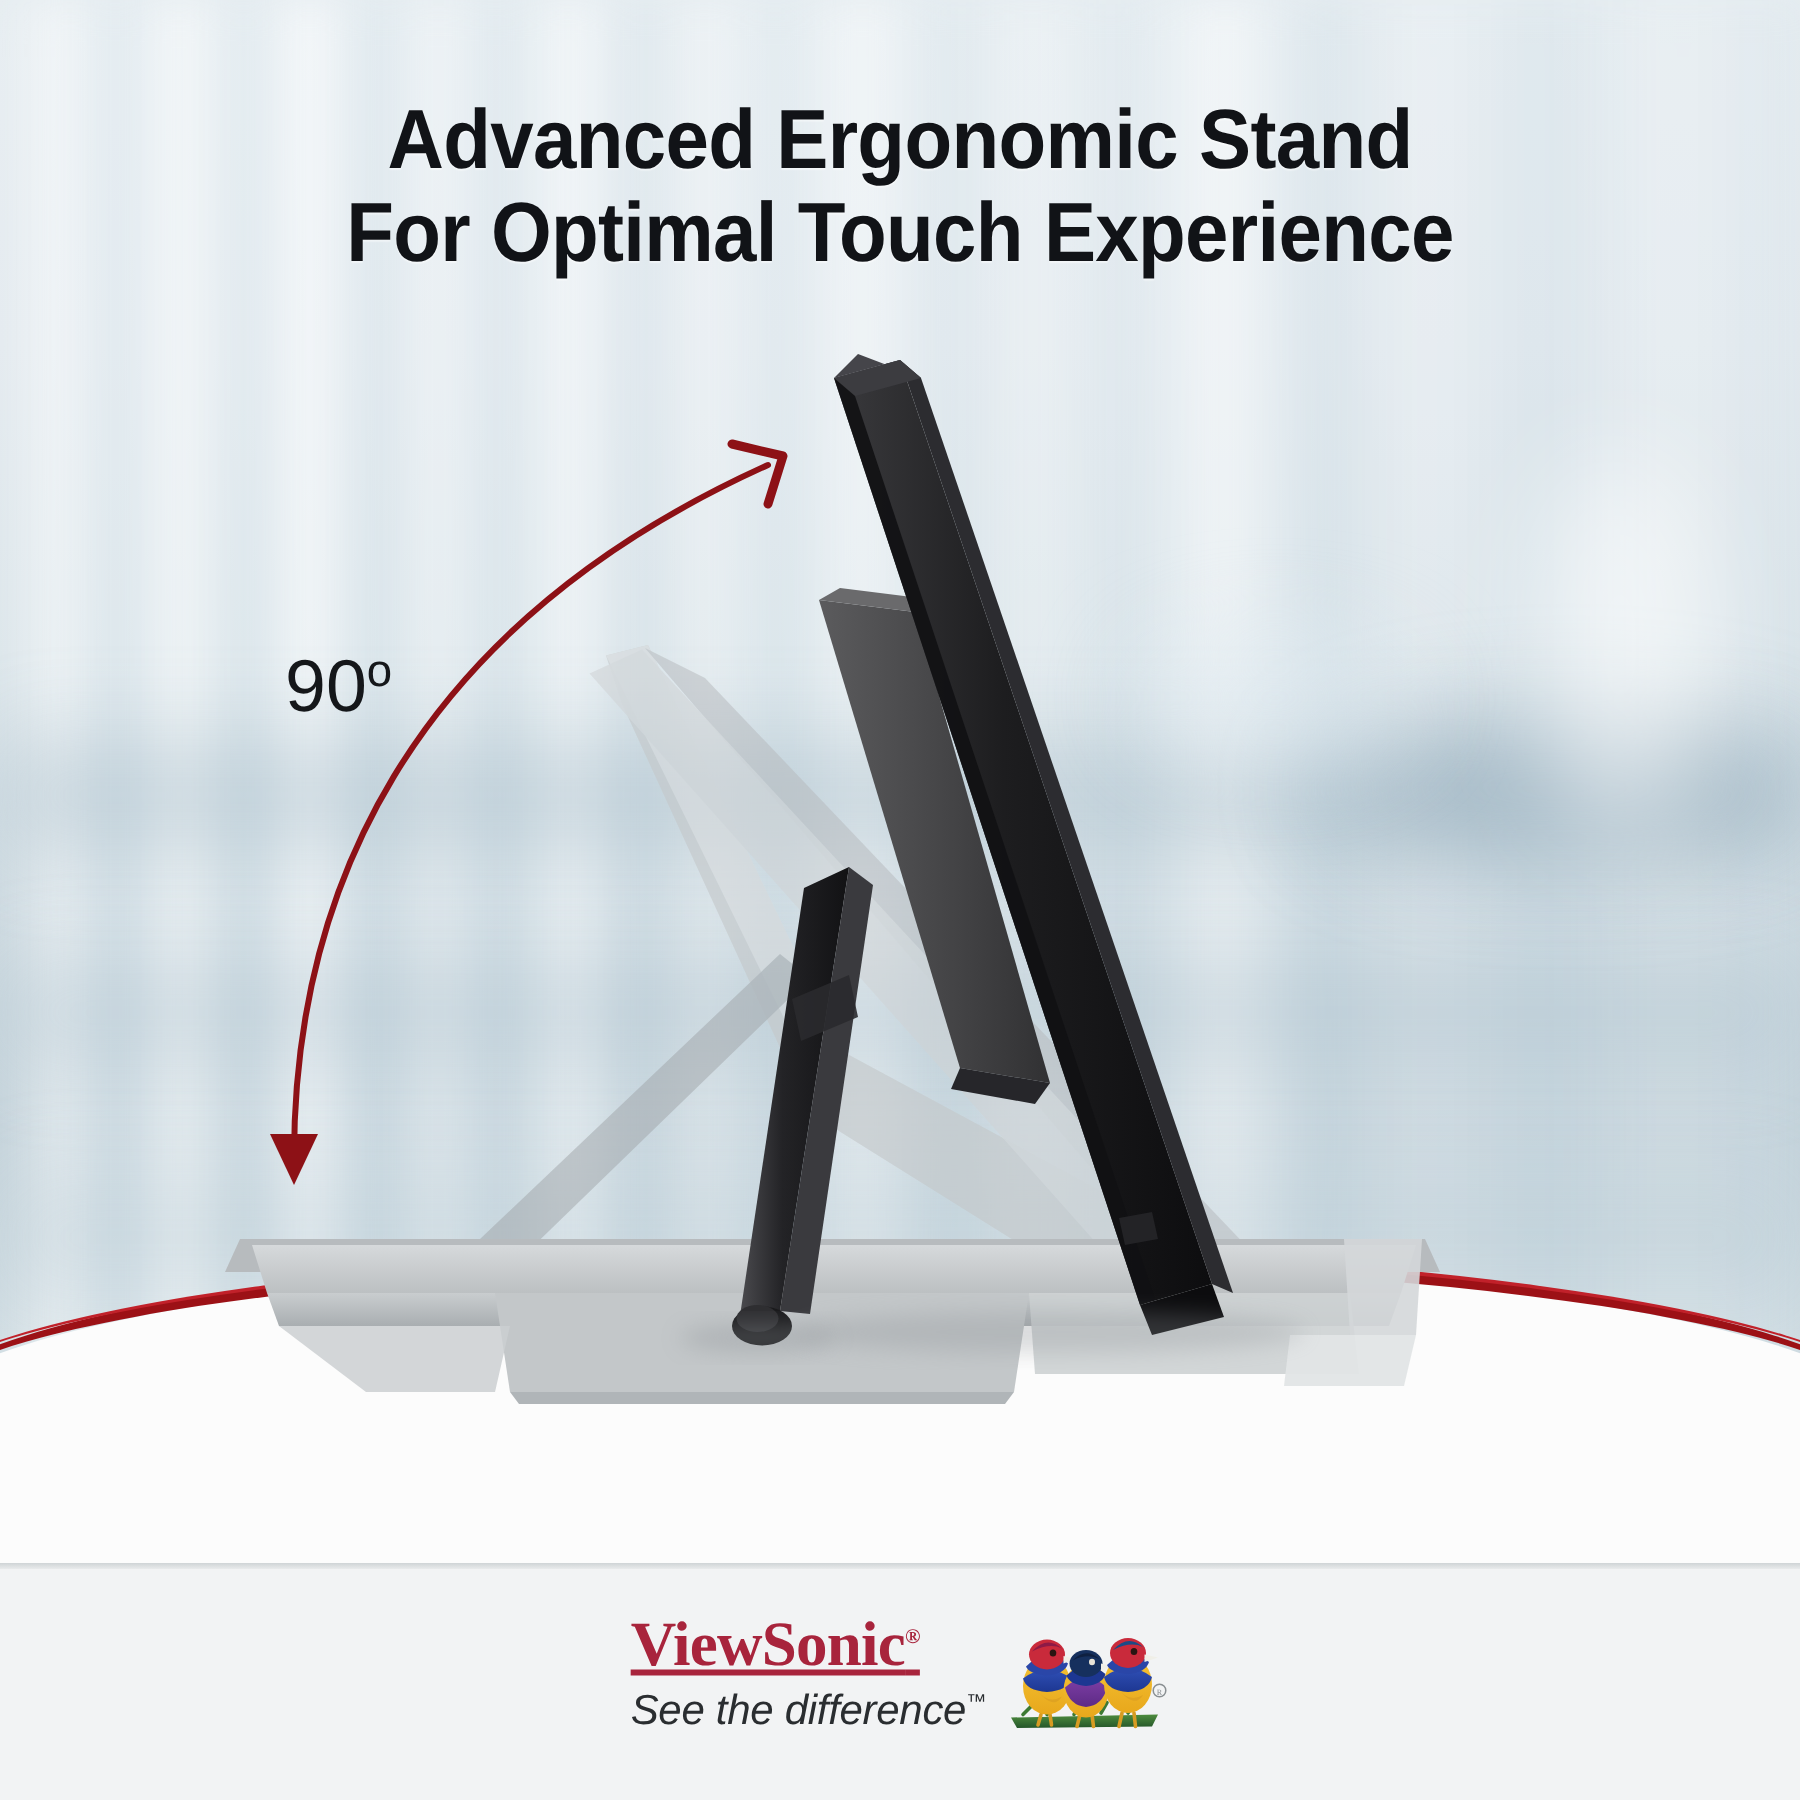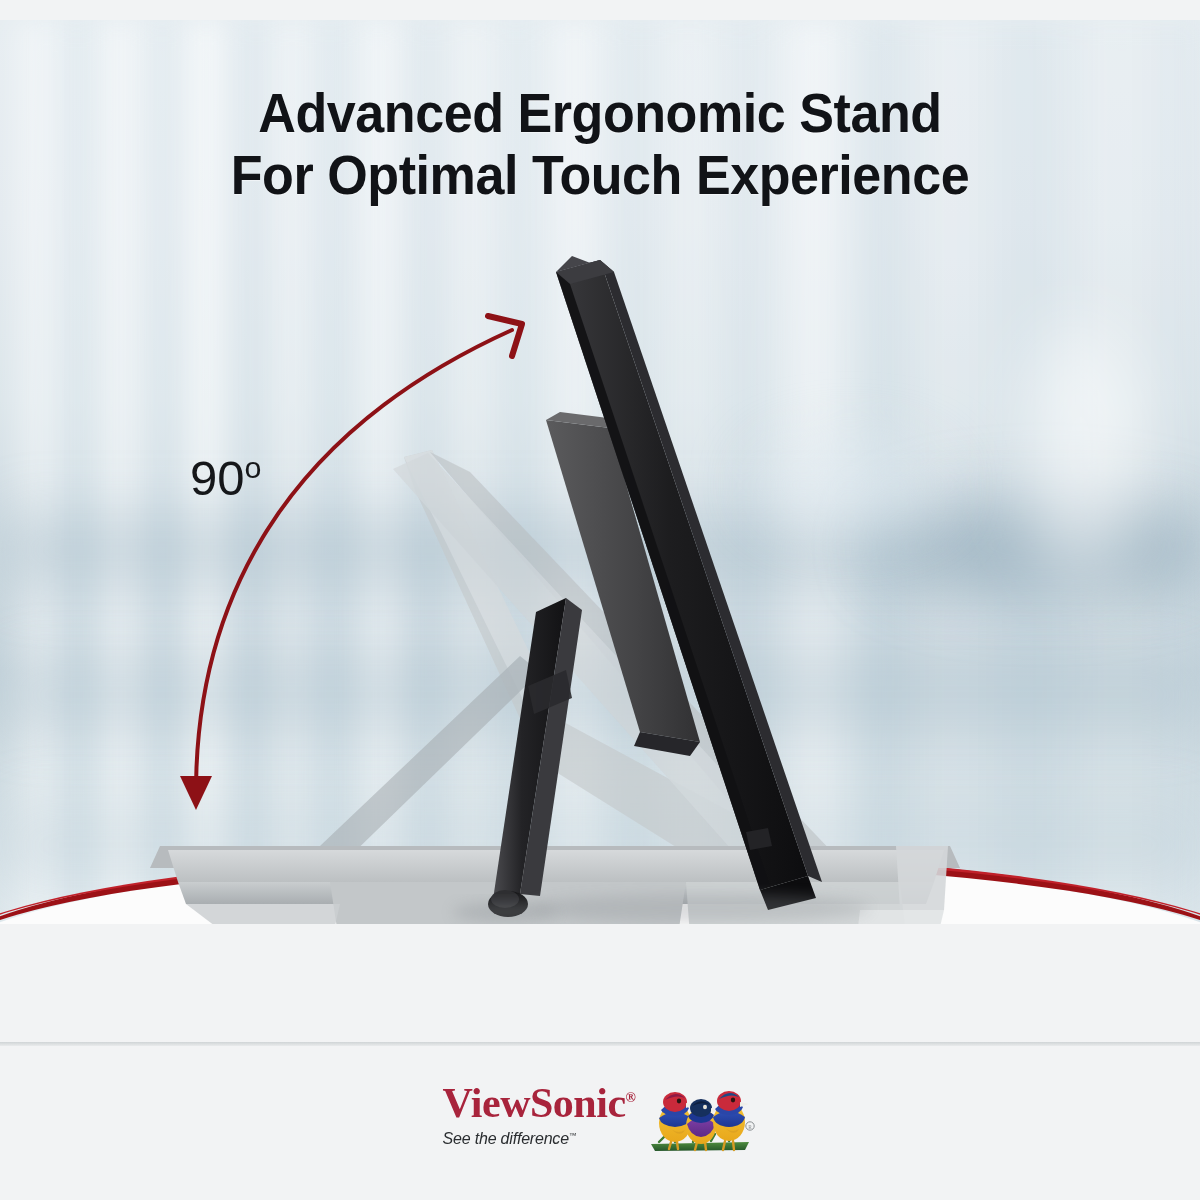--- a/index.html
+++ b/index.html
@@ -11,24 +11,23 @@
 
   #page {
     position:relative;
     width:1200px; height:1200px;
     background:#f2f3f4;
   }
 
   
   .hero {
     position:absolute; left:0; top:0;
-    width:1200px; height:904px;
+    width:1200px; height:1045px;
     overflow:hidden;
     background:#dde6ea;
-    margin-top:20px;
   }
 
   
   .bg-base {
     position:absolute; inset:0;
     background:
       linear-gradient(to bottom,
         #e6edf1 0%, #e3eaef 22%, #dbe5ea 42%,
         #ccd9e0 58%, #c3d2da 72%, #cfdce2 85%, #dde7ec 100%);
   }
@@ -137,27 +136,27 @@
     background:#f2f3f4;
   }
   .logo {
     position:absolute; left:0; top:1076px; width:1200px;
     display:flex; align-items:center; justify-content:center; gap:10px;
   }
   .logo-text { position:relative; }
   .wordmark {
     font-family:"Liberation Serif", serif;
     font-weight:700; font-size:42px; line-height:1;
-    color:#a8243c; letter-spacing:-0.5px; white-space:nowrap;
+    color:#a8243c; letter-spacing:-0.5px; white-space:nowrap;text-decoration:underline;
   }
   .wordmark sup { font-size:.33em; vertical-align:super; }
   .tagline {
     margin-top:6px;
     font-family:"Liberation Sans", sans-serif;
-    font-style:italic; font-size:16px; color:#2a2d30;
+    font-style:italic; font-size:28px; color:#2a2d30;
     letter-spacing:-0.2px; white-space:nowrap;
   }
   .tagline sup { font-size:.48em; vertical-align:super; letter-spacing:0; }
   .birds { width:112px; height:78px; }
 </style>
 </head>
 <body>
 
 <div id="page">
 

